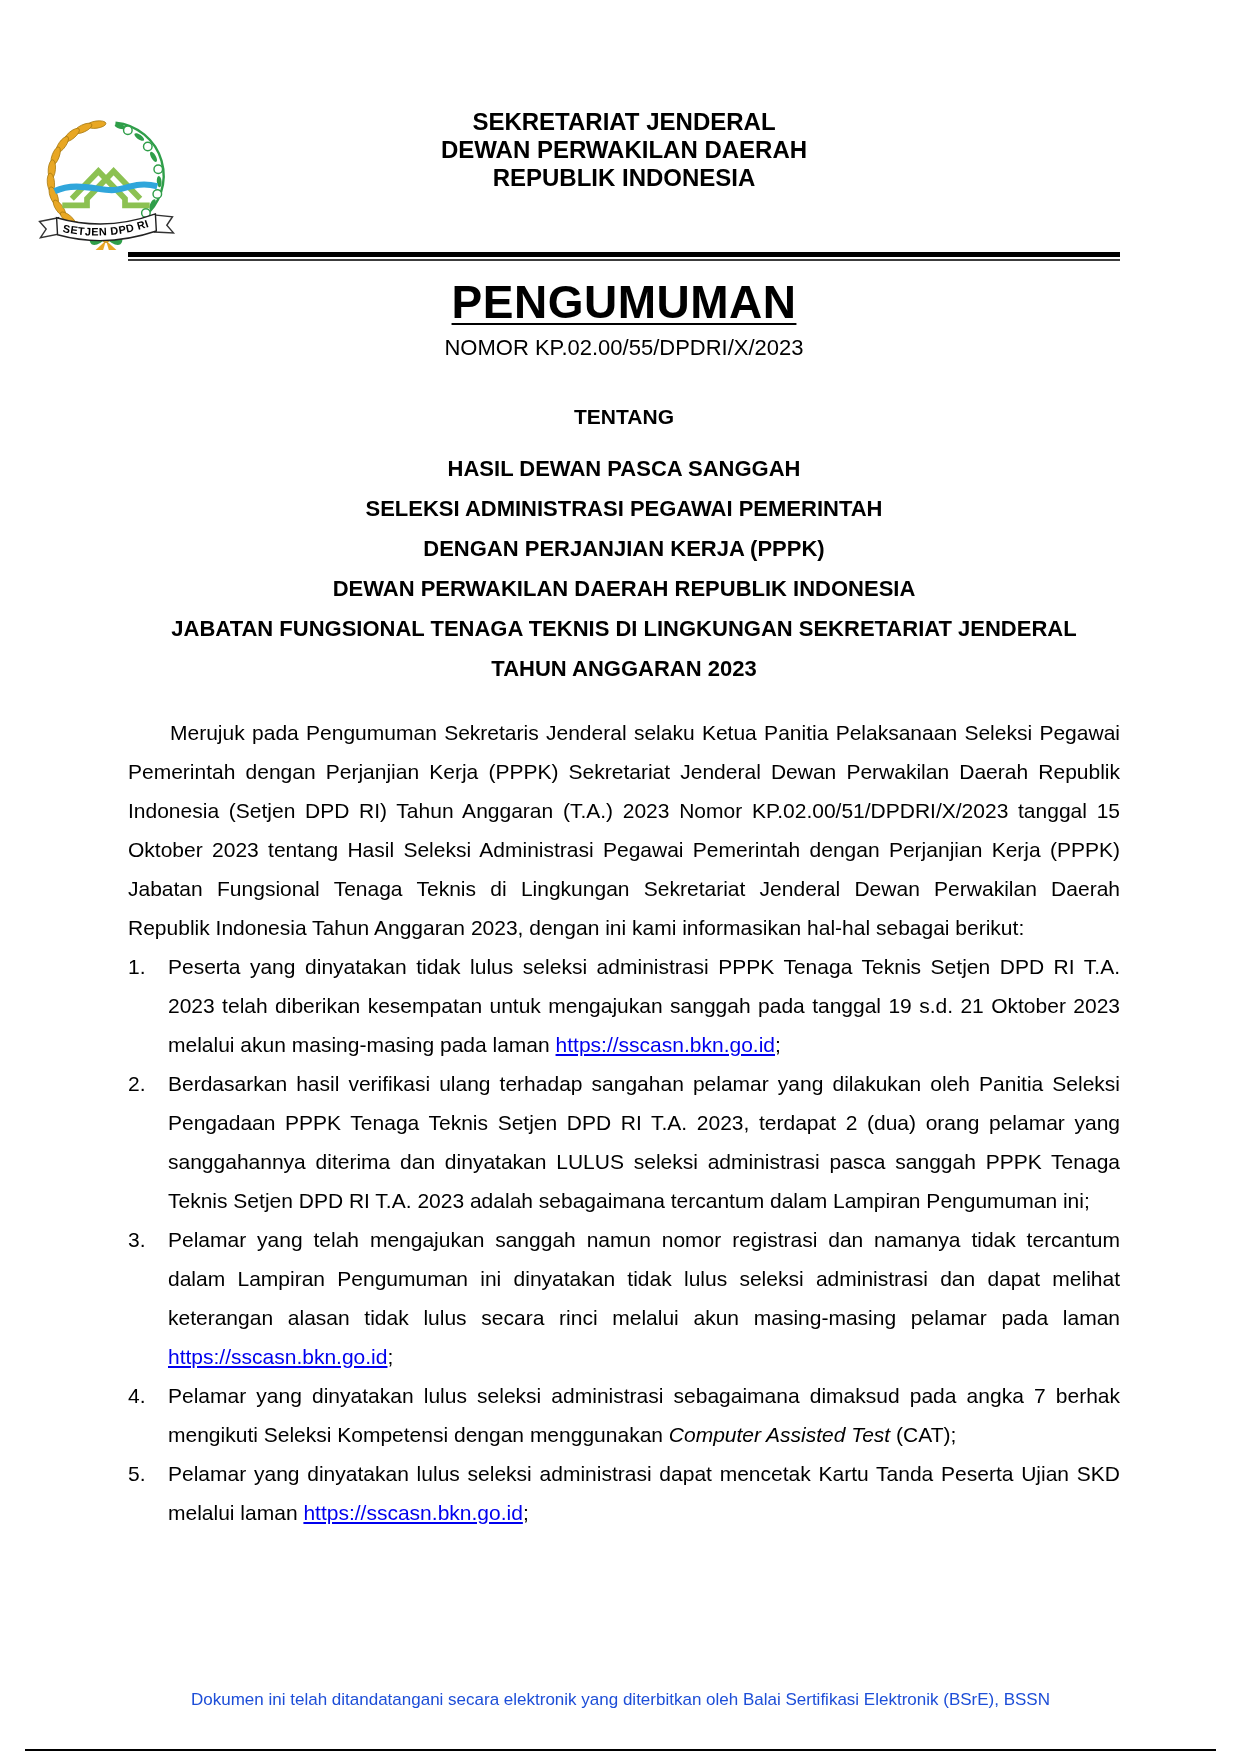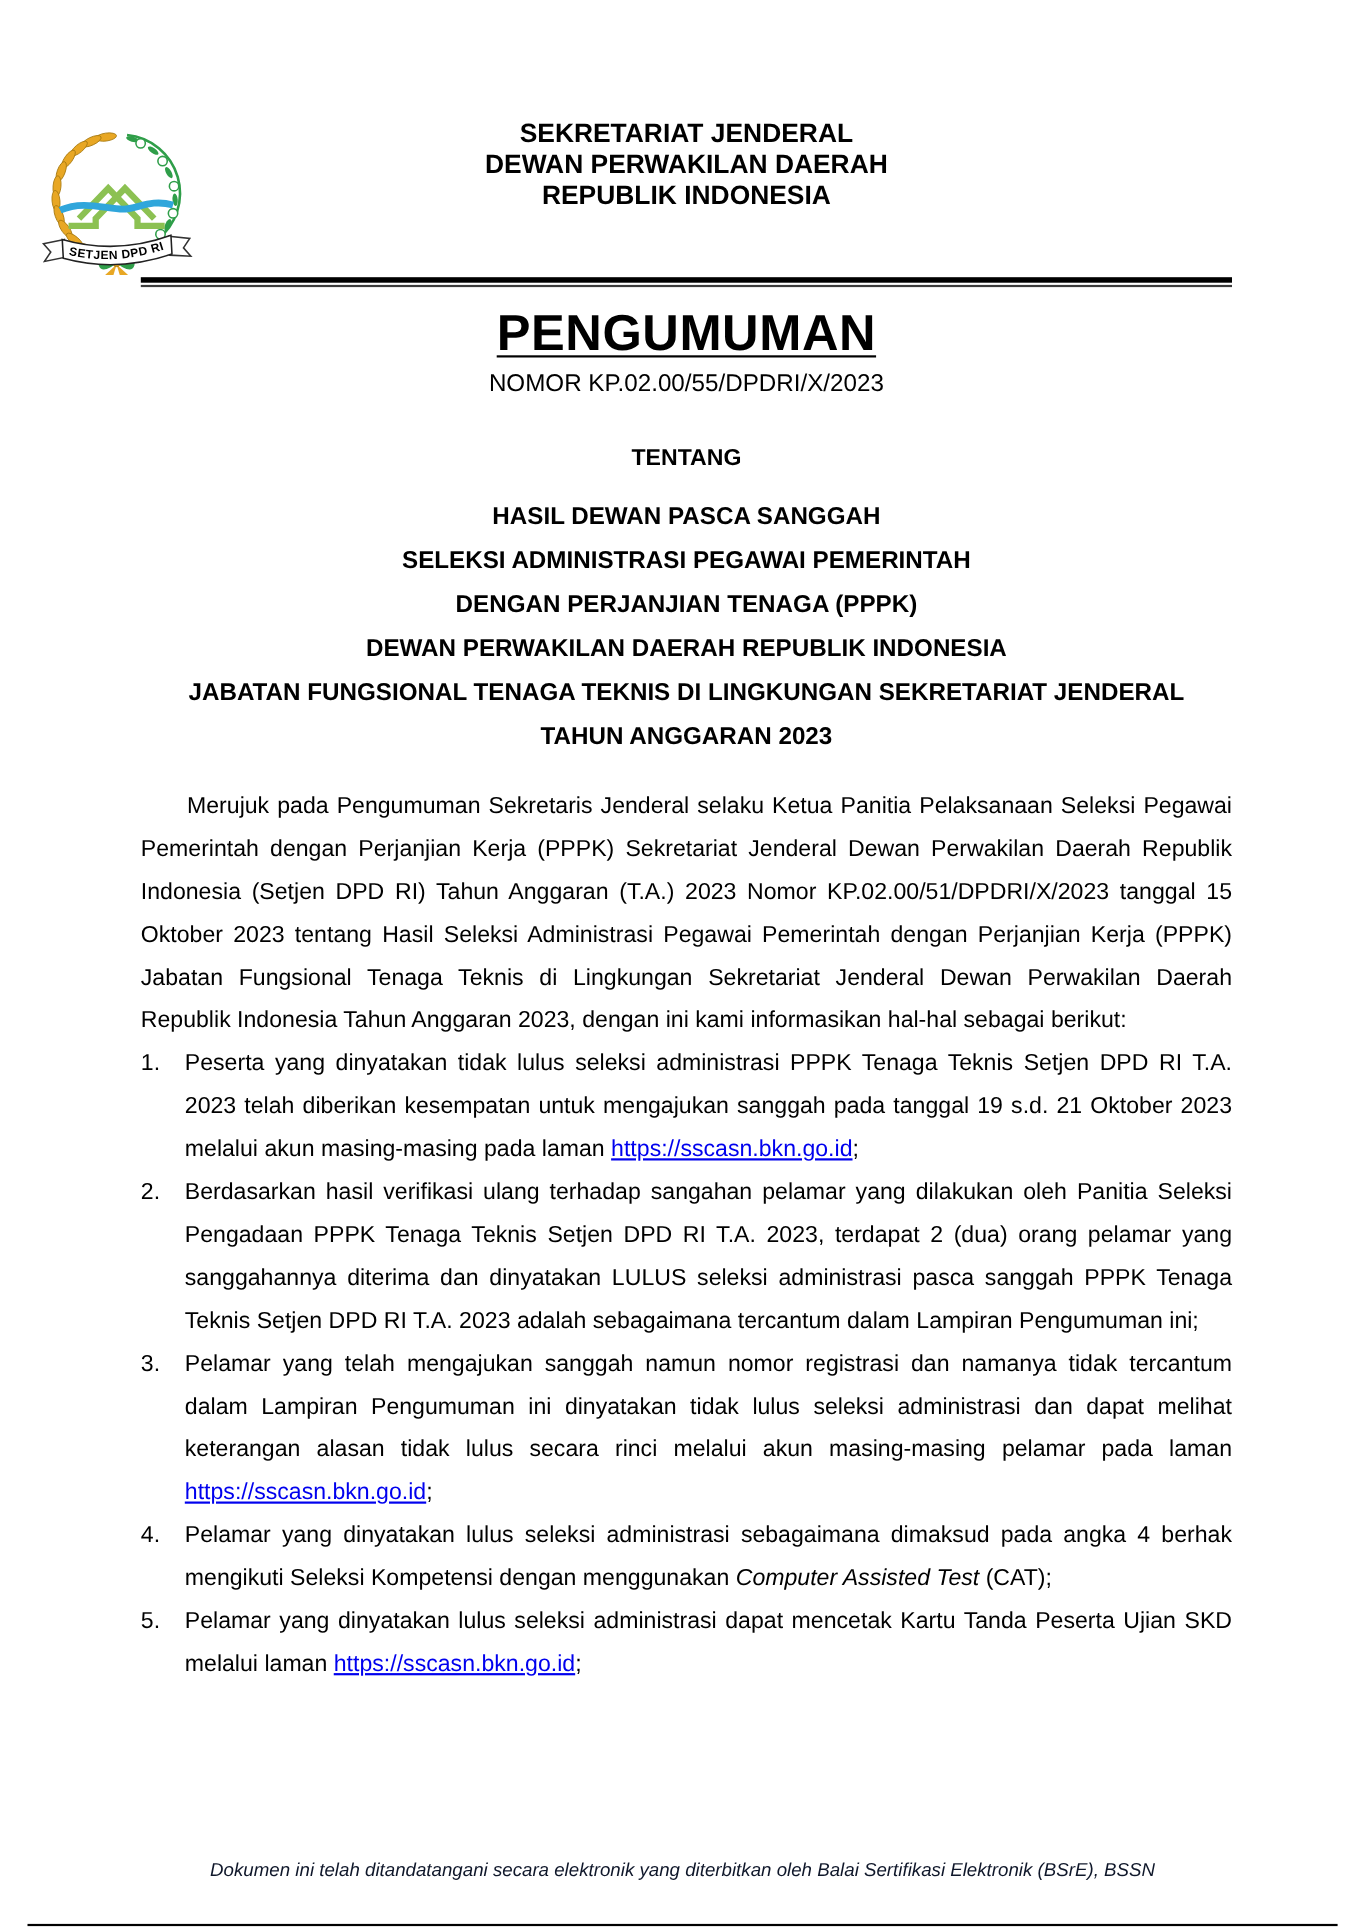--- a/index.html
+++ b/index.html
@@ -59,22 +59,21 @@
   .doc-link { }
   em { font-style: italic; }
 
   
   .footer-note {
     position: absolute;
     left: 0; right: 0;
     bottom: 44px;
     text-align: center;
     font-size: 17px;
-    font-style: italic;
-    color: #0f172a;
+    color: #1d4ed8;
   }
   .bottom-rule {
     position: absolute;
     left: 25px; right: 25px;
     bottom: 3px;
     height: 2px;
     background: #000;
   }
 </style>
 </head>
@@ -155,21 +154,21 @@
 
   <div class="title-block content">
     <div>
       <span class="doc-title">PENGUMUMAN</span>
     </div>
     <div class="doc-number">NOMOR KP.02.00/55/DPDRI/X/2023</div>
     <div class="tentang">TENTANG</div>
     <div class="subject-block">
         <div class="subject-line">HASIL DEWAN PASCA SANGGAH</div>
         <div class="subject-line">SELEKSI ADMINISTRASI PEGAWAI PEMERINTAH</div>
-        <div class="subject-line">DENGAN PERJANJIAN TENAGA (PPPK)</div>
+        <div class="subject-line">DENGAN PERJANJIAN KERJA (PPPK)</div>
         <div class="subject-line">DEWAN PERWAKILAN DAERAH REPUBLIK INDONESIA</div>
         <div class="subject-line">JABATAN FUNGSIONAL TENAGA TEKNIS DI LINGKUNGAN SEKRETARIAT JENDERAL</div>
         <div class="subject-line">TAHUN ANGGARAN 2023</div>
       </div>
   </div>
 
   <main class="content">
     <p class="opening">Merujuk pada Pengumuman Sekretaris Jenderal selaku Ketua Panitia Pelaksanaan Seleksi Pegawai Pemerintah dengan Perjanjian Kerja (PPPK) Sekretariat Jenderal Dewan Perwakilan Daerah Republik Indonesia (Setjen DPD RI) Tahun Anggaran (T.A.) 2023 Nomor KP.02.00/51/DPDRI/X/2023 tanggal 15 Oktober 2023 tentang Hasil Seleksi Administrasi Pegawai Pemerintah dengan Perjanjian Kerja (PPPK) Jabatan Fungsional Tenaga Teknis di Lingkungan Sekretariat Jenderal Dewan Perwakilan Daerah Republik Indonesia Tahun Anggaran 2023, dengan ini kami informasikan hal-hal sebagai berikut:</p>
     <div class="items">
         <div class="item">
@@ -179,21 +178,21 @@
         <div class="item">
           <span class="item-num">2.</span>
           <div class="item-text"><span>Berdasarkan hasil verifikasi ulang terhadap sangahan pelamar yang dilakukan oleh Panitia Seleksi Pengadaan PPPK Tenaga Teknis Setjen DPD RI T.A. 2023, terdapat 2 (dua) orang pelamar yang sanggahannya diterima dan dinyatakan LULUS seleksi administrasi pasca sanggah PPPK Tenaga Teknis Setjen DPD RI T.A. 2023 adalah sebagaimana tercantum dalam Lampiran Pengumuman ini;</span></div>
         </div>
         <div class="item">
           <span class="item-num">3.</span>
           <div class="item-text"><span>Pelamar yang telah mengajukan sanggah namun nomor registrasi dan namanya tidak tercantum dalam Lampiran Pengumuman ini dinyatakan tidak lulus seleksi administrasi dan dapat melihat keterangan alasan tidak lulus secara rinci melalui akun masing-masing pelamar pada laman </span><a href="#" class="doc-link" style="color: rgb(0, 0, 238);">https://sscasn.bkn.go.id</a><span>;</span></div>
         </div>
         <div class="item">
           <span class="item-num">4.</span>
-          <div class="item-text"><span>Pelamar yang dinyatakan lulus seleksi administrasi sebagaimana dimaksud pada angka 4 berhak mengikuti Seleksi Kompetensi dengan menggunakan </span><em>Computer Assisted Test</em><span> (CAT);</span></div>
+          <div class="item-text"><span>Pelamar yang dinyatakan lulus seleksi administrasi sebagaimana dimaksud pada angka 7 berhak mengikuti Seleksi Kompetensi dengan menggunakan </span><em>Computer Assisted Test</em><span> (CAT);</span></div>
         </div>
         <div class="item">
           <span class="item-num">5.</span>
           <div class="item-text"><span>Pelamar yang dinyatakan lulus seleksi administrasi dapat mencetak Kartu Tanda Peserta Ujian SKD melalui laman </span><a href="#" class="doc-link" style="color: rgb(0, 0, 238);">https://sscasn.bkn.go.id</a><span>;</span></div>
         </div>
       </div>
   </main>
 
   <div class="footer-note">Dokumen ini telah ditandatangani secara elektronik yang diterbitkan oleh Balai Sertifikasi Elektronik (BSrE), BSSN</div>
   <div class="bottom-rule"></div>

